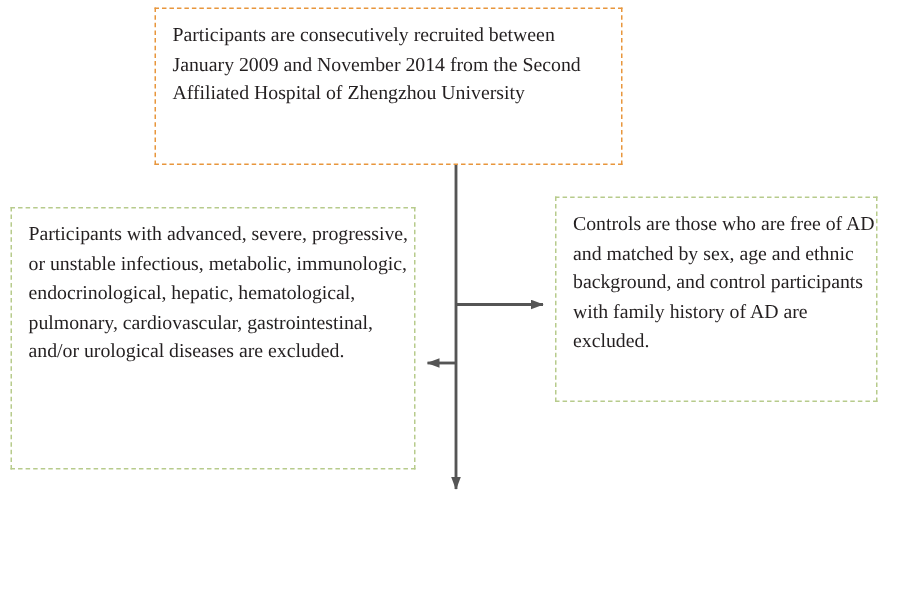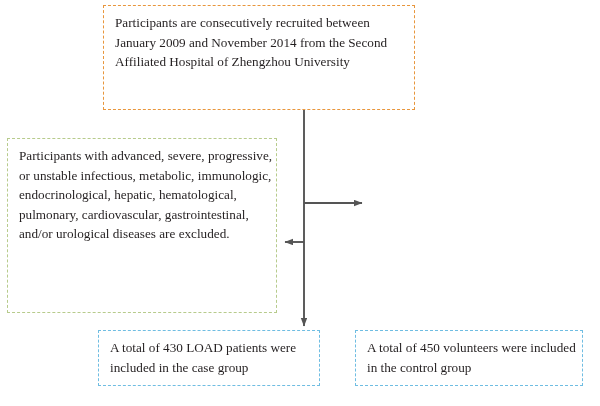--- a/index.html
+++ b/index.html
@@ -117,22 +117,19 @@
   </svg>
 
   <div class="box" id="box-recruitment">
     <span class="box-text">Participants are consecutively recruited between January 2009 and November 2014 from the Second Affiliated Hospital of Zhengzhou University</span>
   </div>
 
   <div class="box" id="box-exclusion">
     <span class="box-text">Participants with advanced, severe, progressive, or unstable infectious, metabolic, immunologic, endocrinological, hepatic, hematological, pulmonary, cardiovascular, gastrointestinal, and/or urological diseases are excluded.</span>
   </div>
 
-
-  <div class="box" id="box-case-group">
-    <span class="box-text">A total of 430 LOAD patients were included in the case group</span>
+  <div class="box" id="box-controls">
+    <span class="box-text">Controls are those who are free of AD and matched by sex, age and ethnic background, and control participants with family history of AD are excluded.</span>
   </div>
 
-  <div class="box" id="box-control-group">
-    <span class="box-text">A total of 450 volunteers were included in the control group</span>
-  </div>
+
 
 </div>
 
 </body></html>

